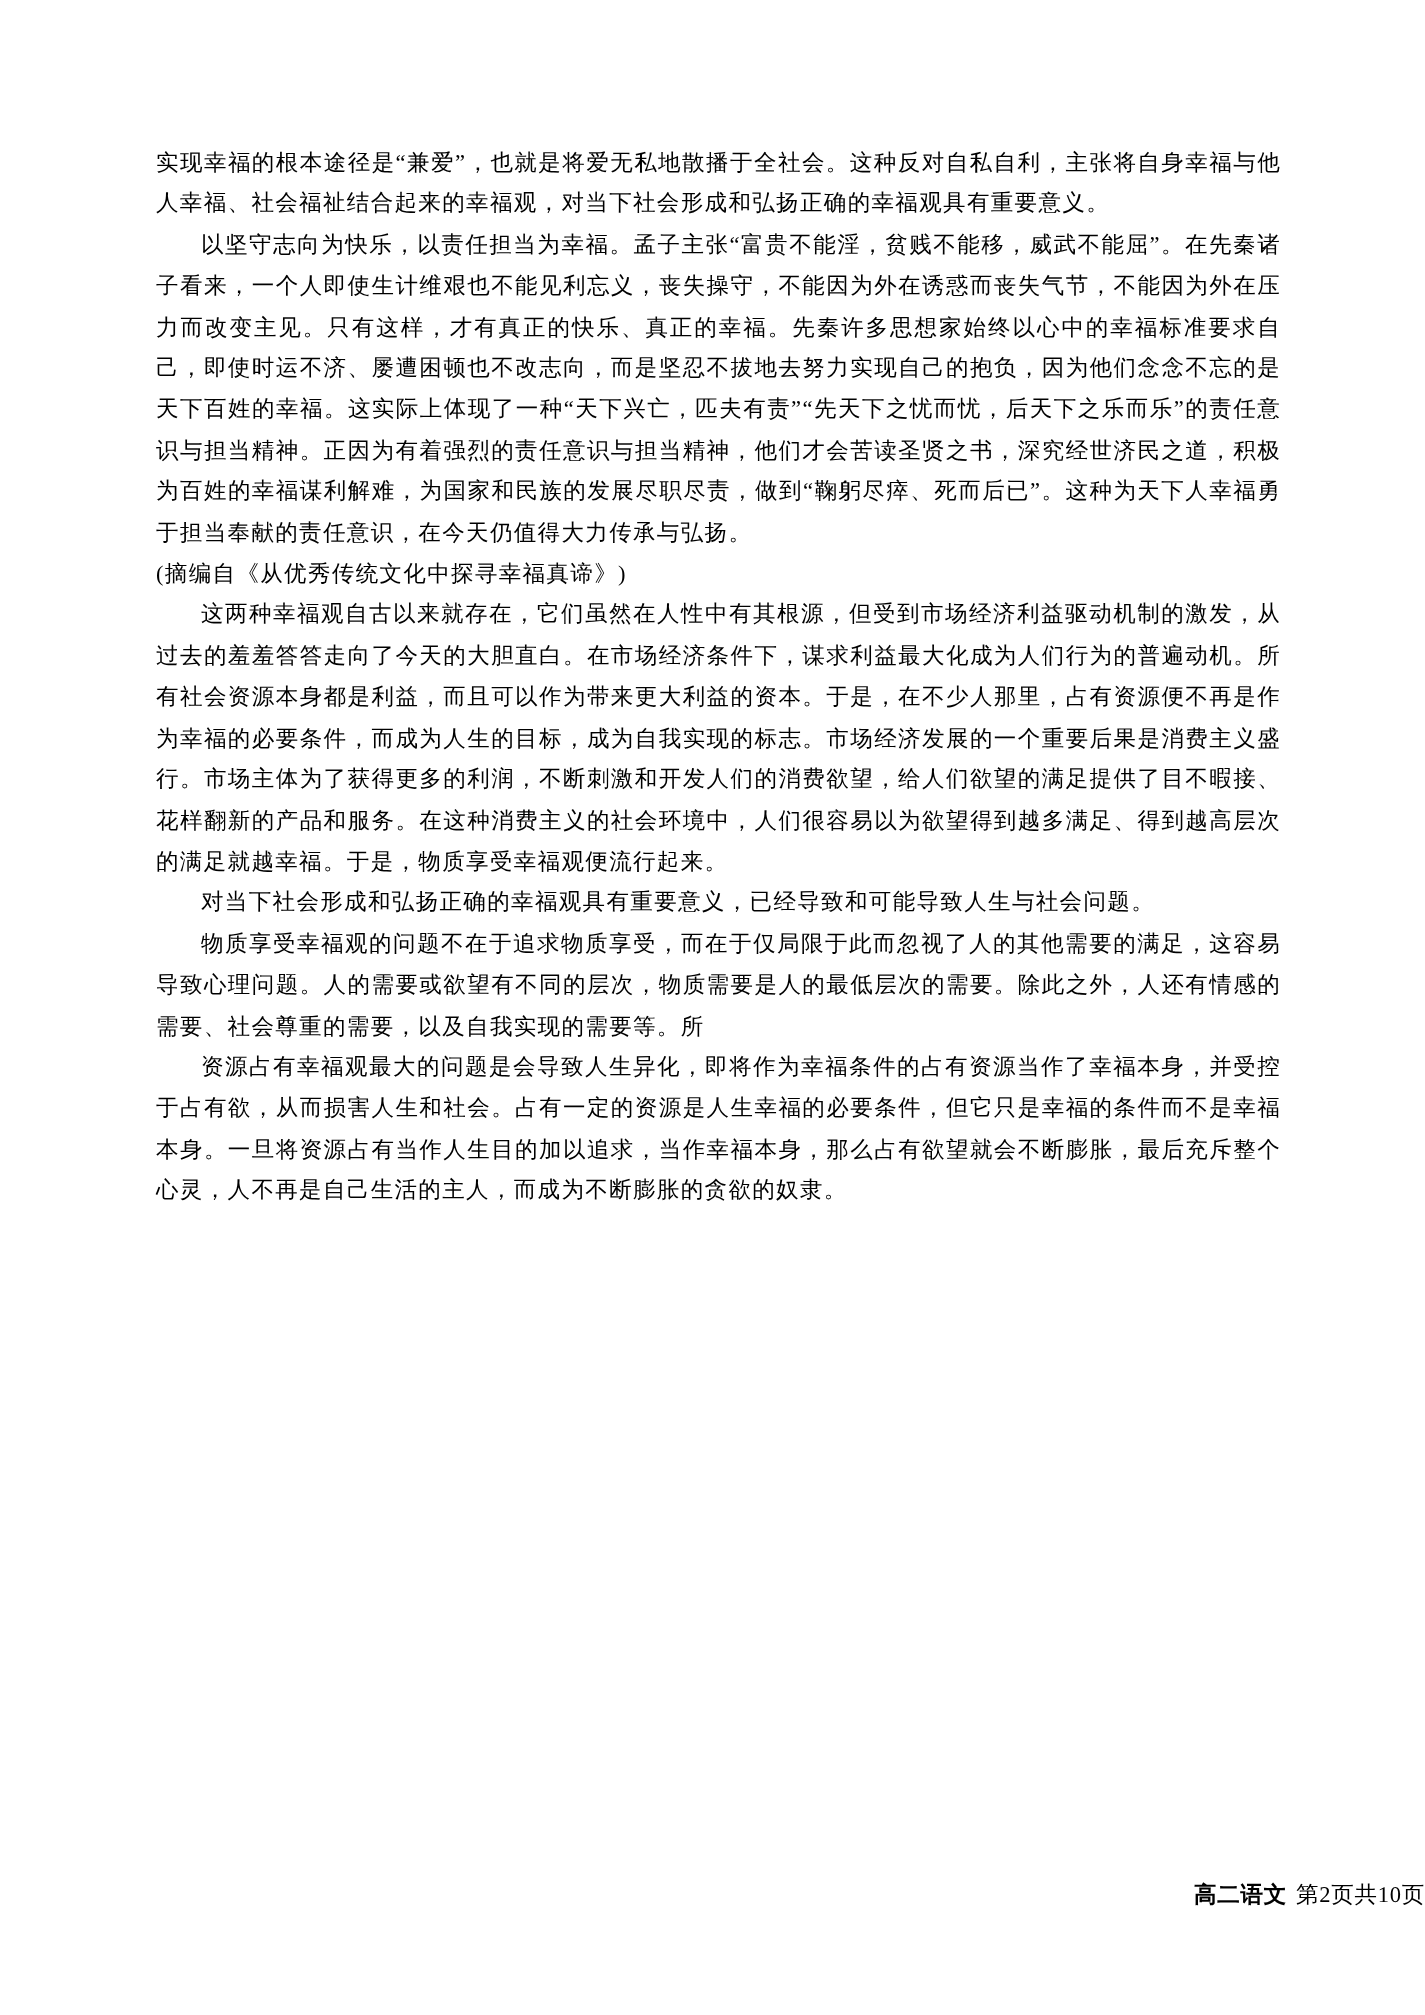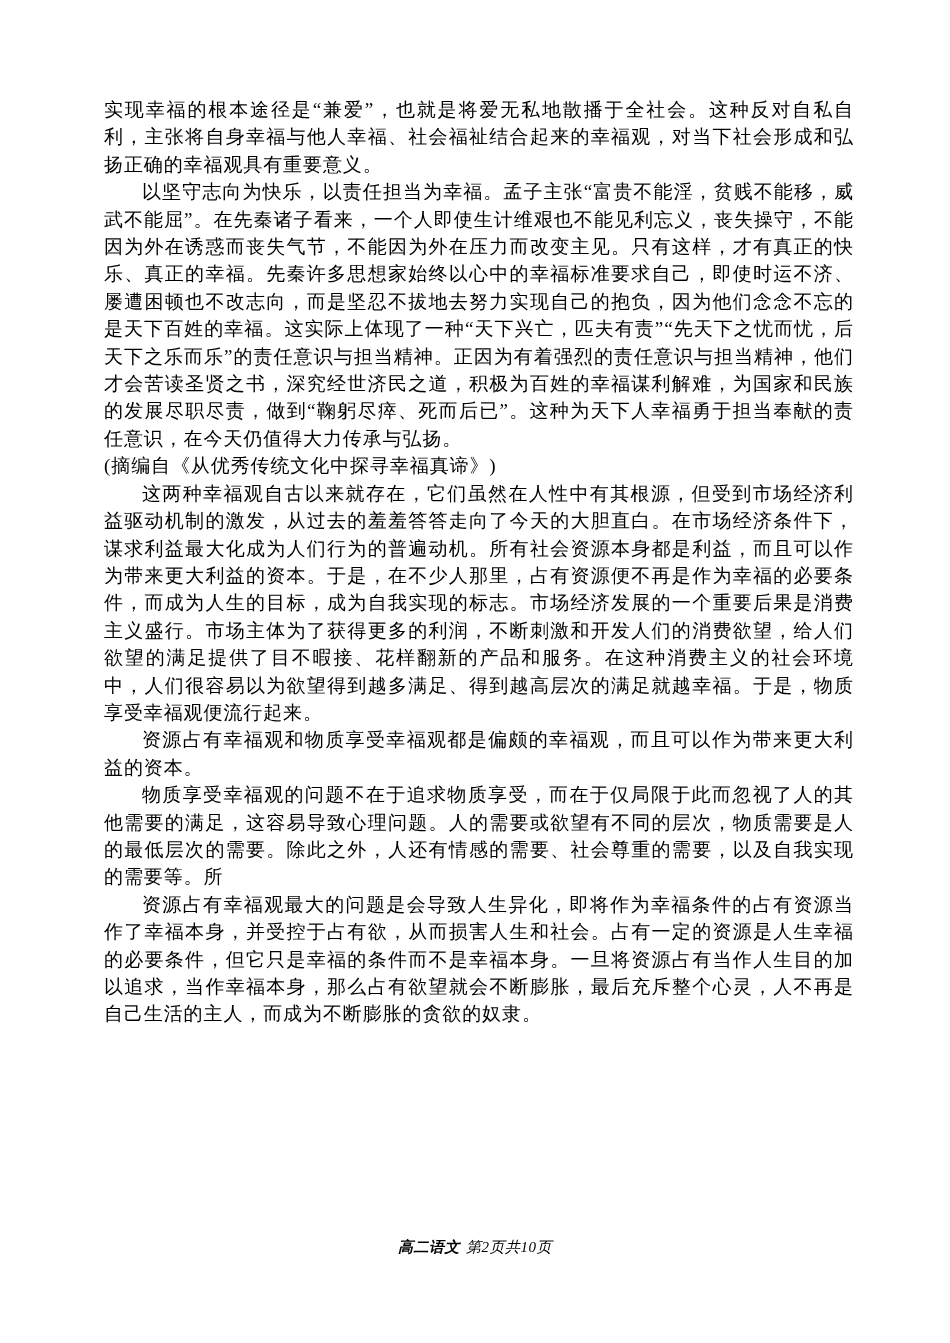--- a/index.html
+++ b/index.html
@@ -20,59 +20,58 @@
     box-sizing: border-box;
     background: #ffffff;
     padding: 96px 96px 0 104px;
     overflow: hidden;
   }
   .content {
     width: 750px;
   }
   .content p {
     margin: 0;
-    font-size: 19px;
+    font-size: 15px;
     line-height: 27.4px;
     letter-spacing: 0.9px;
     text-align: justify;
     text-justify: inter-ideograph;
     word-break: break-all;
   }
   .p-indent {
     text-indent: 2em;
   }
   .p-attribution {
     text-align: right;
     padding-right: 58px;
   }
   .footer {
     position: absolute;
     left: 0;
-    bottom: 86px;
+    bottom: 70px;
     width: 100%;
-    text-align: center;
+    text-align: right;
     font-size: 15px;
     letter-spacing: 0.5px;
-    font-style: italic;
   }
   .footer .course {
     font-weight: bold;
     margin-right: 6px;
   }
 </style>
 </head>
 <body>
 
 <div class="page">
   <div class="content">
     <p class="p-noindent">实现幸福的根本途径是“兼爱”，也就是将爱无私地散播于全社会。这种反对自私自利，主张将自身幸福与他人幸福、社会福祉结合起来的幸福观，对当下社会形成和弘扬正确的幸福观具有重要意义。</p>
     <p class="p-indent">以坚守志向为快乐，以责任担当为幸福。孟子主张“富贵不能淫，贫贱不能移，威武不能屈”。在先秦诸子看来，一个人即使生计维艰也不能见利忘义，丧失操守，不能因为外在诱惑而丧失气节，不能因为外在压力而改变主见。只有这样，才有真正的快乐、真正的幸福。先秦许多思想家始终以心中的幸福标准要求自己，即使时运不济、屡遭困顿也不改志向，而是坚忍不拔地去努力实现自己的抱负，因为他们念念不忘的是天下百姓的幸福。这实际上体现了一种“天下兴亡，匹夫有责”“先天下之忧而忧，后天下之乐而乐”的责任意识与担当精神。正因为有着强烈的责任意识与担当精神，他们才会苦读圣贤之书，深究经世济民之道，积极为百姓的幸福谋利解难，为国家和民族的发展尽职尽责，做到“鞠躬尽瘁、死而后已”。这种为天下人幸福勇于担当奉献的责任意识，在今天仍值得大力传承与弘扬。</p>
     <p class="p-attribution">(摘编自《从优秀传统文化中探寻幸福真谛》)</p>
     <p class="p-indent">这两种幸福观自古以来就存在，它们虽然在人性中有其根源，但受到市场经济利益驱动机制的激发，从过去的羞羞答答走向了今天的大胆直白。在市场经济条件下，谋求利益最大化成为人们行为的普遍动机。所有社会资源本身都是利益，而且可以作为带来更大利益的资本。于是，在不少人那里，占有资源便不再是作为幸福的必要条件，而成为人生的目标，成为自我实现的标志。市场经济发展的一个重要后果是消费主义盛行。市场主体为了获得更多的利润，不断刺激和开发人们的消费欲望，给人们欲望的满足提供了目不暇接、花样翻新的产品和服务。在这种消费主义的社会环境中，人们很容易以为欲望得到越多满足、得到越高层次的满足就越幸福。于是，物质享受幸福观便流行起来。</p>
-    <p class="p-indent">资源占有幸福观和物质享受幸福观都是偏颇的幸福观，而且可以作为带来更大利益的资本。</p>
+    <p class="p-indent">对当下社会形成和弘扬正确的幸福观具有重要意义，已经导致和可能导致人生与社会问题。</p>
     <p class="p-indent">物质享受幸福观的问题不在于追求物质享受，而在于仅局限于此而忽视了人的其他需要的满足，这容易导致心理问题。人的需要或欲望有不同的层次，物质需要是人的最低层次的需要。除此之外，人还有情感的需要、社会尊重的需要，以及自我实现的需要等。所</p>
     <p class="p-indent">资源占有幸福观最大的问题是会导致人生异化，即将作为幸福条件的占有资源当作了幸福本身，并受控于占有欲，从而损害人生和社会。占有一定的资源是人生幸福的必要条件，但它只是幸福的条件而不是幸福本身。一旦将资源占有当作人生目的加以追求，当作幸福本身，那么占有欲望就会不断膨胀，最后充斥整个心灵，人不再是自己生活的主人，而成为不断膨胀的贪欲的奴隶。</p>
   </div>
 
   <div class="footer">
     <span class="course">高二语文</span><span>第2页共10页</span>
   </div>
 </div>
 
 </body></html>

